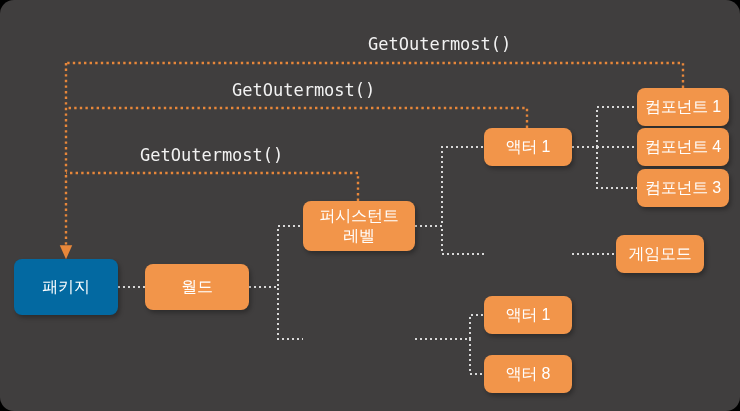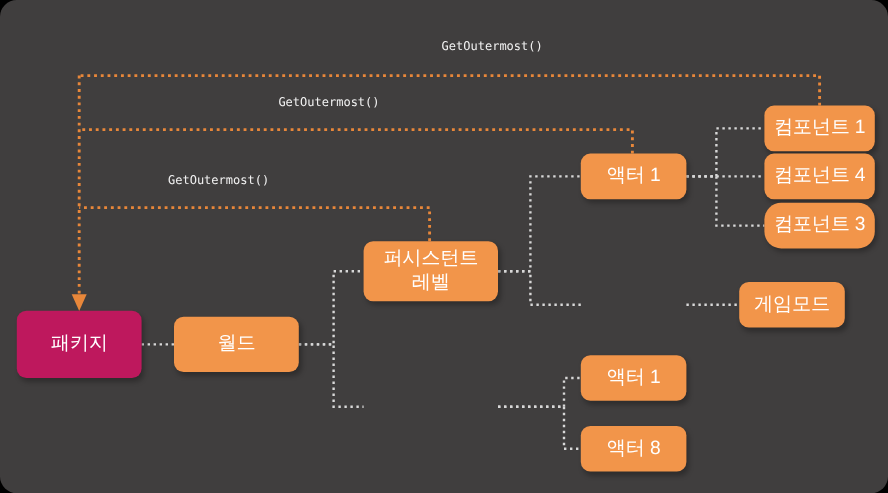--- a/index.html
+++ b/index.html
@@ -39,27 +39,27 @@
     color: #ffffff;
     font-family: "Liberation Sans", sans-serif;
     font-size: 16px;
     line-height: 1.25;
     letter-spacing: -0.2px;
     box-shadow: 2px 3px 4px rgba(0,0,0,0.28);
     white-space: pre-line;
     z-index: 3;
   }
   .node.orange { background: #f2954a; }
-  .node.blue   { background: #be185d; }
+  .node.blue   { background: #0369a1; }
 
   .call-label {
     position: absolute;
     color: #f2f2f2;
     font-family: "DejaVu Sans Mono", monospace;
-    font-size: 10px;
+    font-size: 17px;
     letter-spacing: 0px;
     white-space: nowrap;
     z-index: 4;
   }
 </style>
 </head>
 <body>
 
 <div id="canvas">
 
@@ -107,21 +107,21 @@
 
   <div class="node orange" style="left:484px; top:128px; width:88px; height:38px;">액터 1</div>
 
 
   <div class="node orange" style="left:616px; top:235px; width:88px; height:38px;">게임모드</div>
 
   <div class="node orange" style="left:637px; top:88px; width:92px; height:38px;">컴포넌트 1</div>
 
   <div class="node orange" style="left:637px; top:128px; width:92px; height:38px;">컴포넌트 4</div>
 
-  <div class="node orange" style="left:637px; top:169px; width:92px; height:38px;border-radius:14px;">컴포넌트 3</div>
+  <div class="node orange" style="left:637px; top:169px; width:92px; height:38px;">컴포넌트 3</div>
 
   <div class="node orange" style="left:484px; top:296px; width:88px; height:38px;">액터 1</div>
 
   <div class="node orange" style="left:484px; top:355px; width:88px; height:38px;">액터 8</div>
 
   <div class="call-label" style="left:368px; top:34px;">GetOutermost()</div>
 
   <div class="call-label" style="left:232px; top:80px;">GetOutermost()</div>
 
   <div class="call-label" style="left:140px; top:145px;">GetOutermost()</div>

